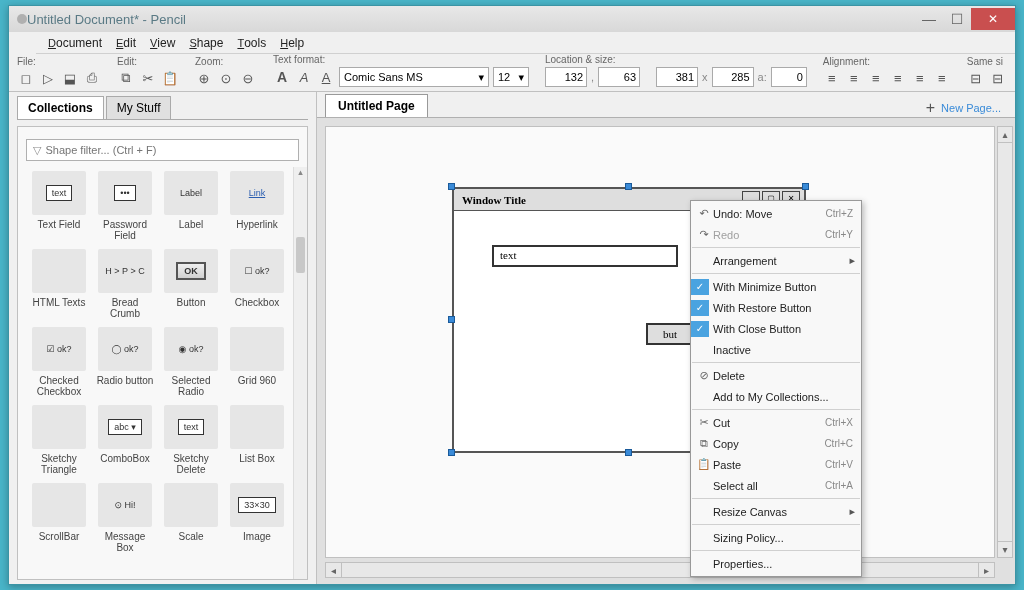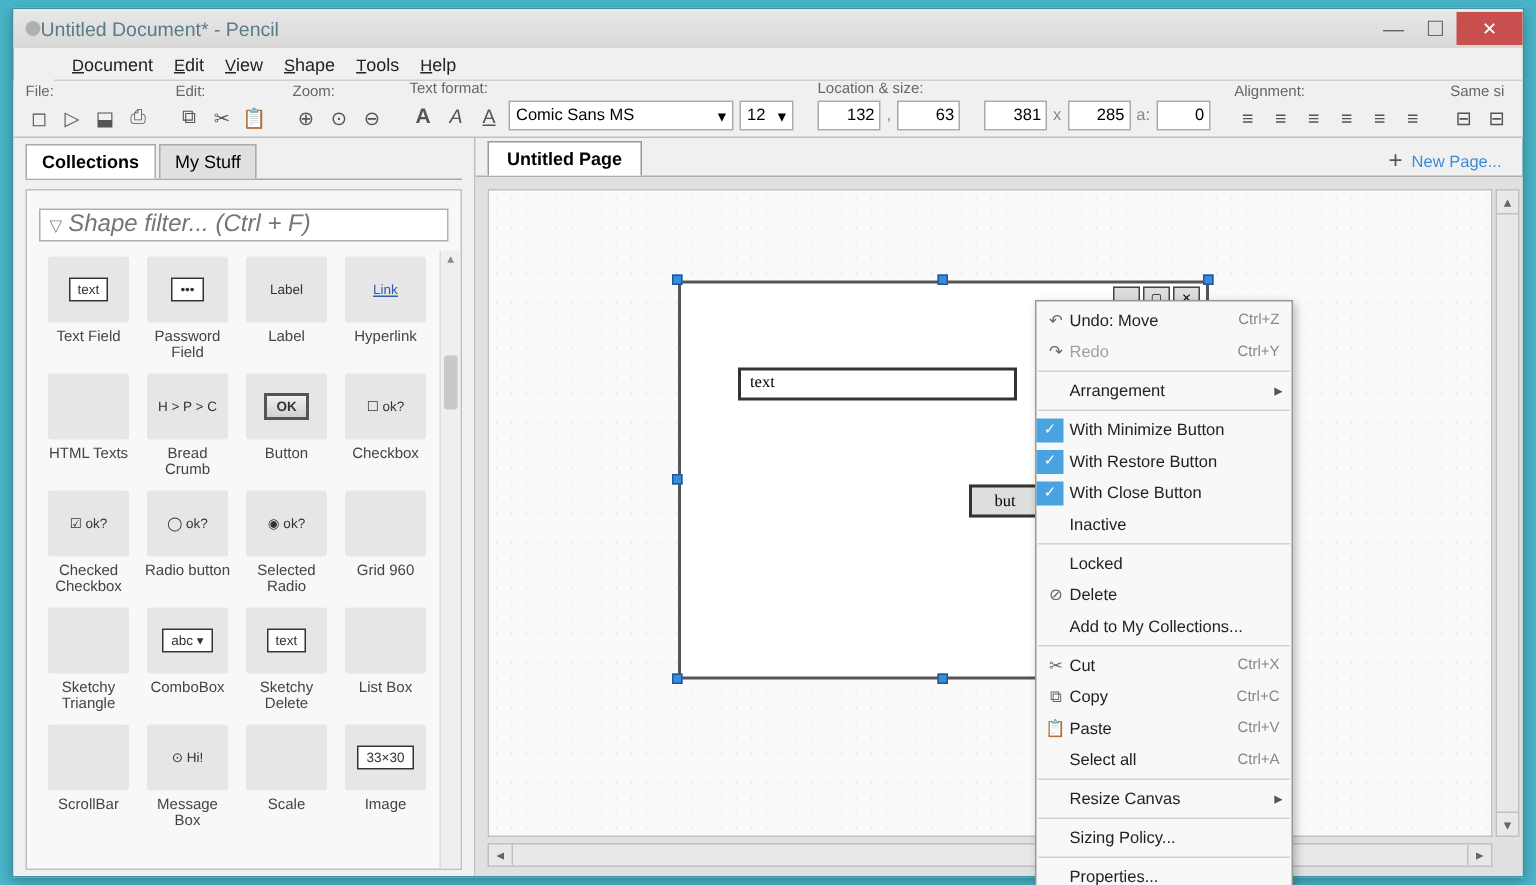--- a/index.html
+++ b/index.html
@@ -28,21 +28,21 @@
 .sep { color: #888; font-size: 11px; }
 
 .body { position: absolute; top: 86px; left: 0; right: 0; bottom: 0; display: flex; }
 
 .left-panel { width: 308px; border-right: 1px solid #c0c0c0; display: flex; flex-direction: column; background: #f0f0f0; padding: 4px 8px 4px; }
 .left-tabs { display: flex; border-bottom: 1px solid #aaa; }
 .left-tab { padding: 4px 10px; border: 1px solid #aaa; border-bottom: none; background: #e0e0e0; font-size: 12px; margin-right: 2px; }
 .left-tab.active { background: #fff; font-weight: bold; }
 
 .shape-filter { margin: 12px 8px 6px; border: 1px solid #b0b0b0; background: #fff; display: flex; align-items: center; padding: 3px 6px; height: 22px; }
-.shape-filter input { border: none; outline: none; font-style: italic; color: #999; flex: 1; font-size: 16px; }
+.shape-filter input { border: none; outline: none; color: #999; flex: 1; font-size: 11px; }
 
 .shape-grid { flex: 1; overflow-y: auto; padding: 4px 4px 4px 12px; position: relative; }
 .shape-row { display: flex; gap: 8px; margin-bottom: 8px; }
 .shape-cell { width: 58px; display: flex; flex-direction: column; align-items: center; gap: 4px; }
 .shape-icon { width: 54px; height: 44px; background: #e6e6e6; border-radius: 2px; display: flex; align-items: center; justify-content: center; font-size: 9px; color: #333; position: relative; }
 .shape-icon .inner { border: 1px solid #333; background: #fff; padding: 2px 5px; font-size: 9px; }
 .shape-cell .lbl { font-size: 10px; color: #444; text-align: center; line-height: 11px; height: 22px; }
 .inner-ok { border:2px solid #555; background:linear-gradient(#f0f0f0,#d0d0d0); padding:2px 6px; font-weight:bold; font-size:9px; }
 
 .canvas-area { flex: 1; display: flex; flex-direction: column; position: relative; }
@@ -322,20 +322,21 @@
         <div class="page-tab">Untitled Page</div>
         <div class="new-page">
           <span class="plus">+</span>
           <span>New Page...</span>
         </div>
       </div>
       <div class="canvas-scroll">
         <div class="canvas-inner">
           <div class="dots"></div>
           <div class="win-shape">
+            <div class="wtitle">Window Title</div>
             <div class="wbtns">
               <div>_</div>
               <div>▢</div>
               <div>✕</div>
             </div>
           </div>
 
           <div class="sel-handle" style="left:122px;top:56px"></div>
           <div class="sel-handle" style="left:299px;top:56px"></div>
           <div class="sel-handle" style="left:476px;top:56px"></div>
@@ -390,24 +391,20 @@
   <div class="ctx-item">
       <span class="chk">✓</span>
       <span class="txt">With Close Button</span>
     </div>
   <div class="ctx-item">
       <span class="ico"></span>
       <span class="txt">Inactive</span>
     </div>
   <div class="ctx-sep"></div>
   <div class="ctx-item">
-      <span class="ico"></span>
-      <span class="txt">Locked</span>
-    </div>
-  <div class="ctx-item">
       <span class="ico">⊘</span>
       <span class="txt">Delete</span>
     </div>
   <div class="ctx-item">
       <span class="ico"></span>
       <span class="txt">Add to My Collections...</span>
     </div>
   <div class="ctx-sep"></div>
   <div class="ctx-item">
       <span class="ico">✂</span>

